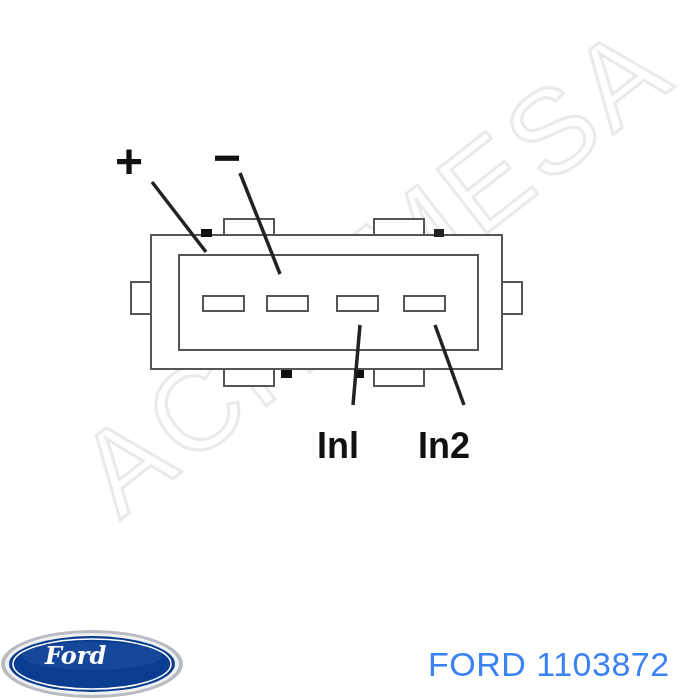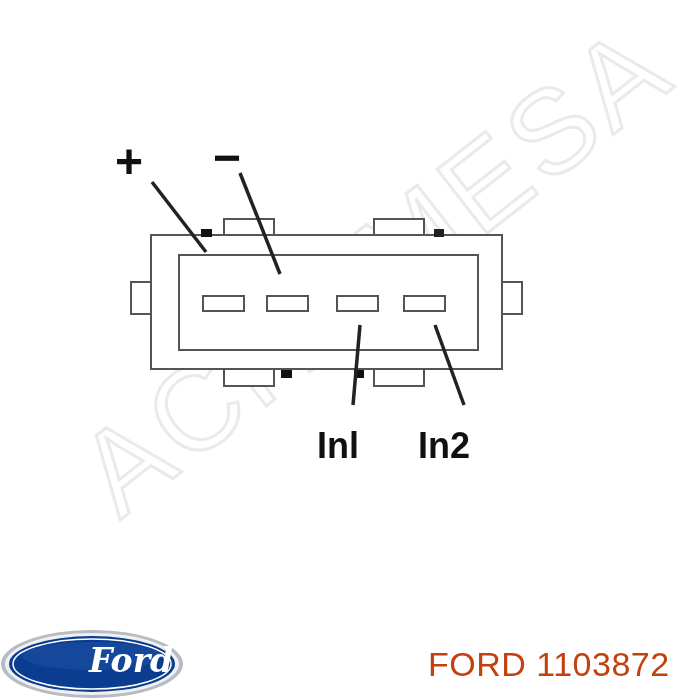--- a/index.html
+++ b/index.html
@@ -1,21 +1,21 @@
 <!DOCTYPE html>
 <html><head>
   <meta charset="utf-8">
   <style>
     html, body { margin: 0; padding: 0; background: #ffffff; }
     body { width: 700px; height: 700px; position: relative; overflow: hidden; font-family: "Liberation Sans", sans-serif; }
     #diagram { position: absolute; left: 0; top: 0; width: 700px; height: 700px; }
     .label { position: absolute; color: #111; font-family: "Liberation Sans", sans-serif; }
     .pin-label { font-size: 36px; font-weight: bold; }
     .polarity { font-size: 48px; font-weight: bold; line-height: 1; }
-    #brand-text { position: absolute; left: 428px; top: 645px; font-size: 34px; color: #c2410c; letter-spacing: 0.5px; }
+    #brand-text { position: absolute; left: 428px; top: 645px; font-size: 34px; color: #3b82f6; letter-spacing: 0.5px; }
   </style>
 </head>
 <body>
 
 <svg id="diagram" viewBox="0 0 700 700" xmlns="http://www.w3.org/2000/svg">
 
   <g opacity="0.55">
     <text x="120" y="520" transform="rotate(-38 120 520)" font-family="Liberation Sans, sans-serif" font-size="118" fill="none" stroke="#d9d9d9" stroke-width="3" letter-spacing="6">ACHAMESA</text>
   </g>
 
@@ -54,15 +54,15 @@
     <ellipse cx="92" cy="664" rx="79" ry="25" fill="none" stroke="#ffffff" stroke-width="1.5"></ellipse>
     <ellipse cx="92" cy="656" rx="70" ry="14" fill="#2a5db0" opacity="0.35"></ellipse>
   </g>
 </svg>
 
 <div class="label polarity" style="left:115px; top:138px;">+</div>
 <div class="label polarity" style="left:213px; top:134px;">−</div>
 <div class="label pin-label" style="left:317px; top:425px;">Inl</div>
 <div class="label pin-label" style="left:418px; top:425px;">In2</div>
 
-<div class="label" style="left:45px; top:641px; font-family:'DejaVu Serif', serif; font-style:italic; font-weight:bold; font-size:33px; color:#ffffff;margin-left:44px;">Ford</div>
+<div class="label" style="left:45px; top:641px; font-family:'DejaVu Serif', serif; font-style:italic; font-weight:bold; font-size:24px; color:#ffffff;">Ford</div>
 
 <div id="brand-text">FORD 1103872</div>
 
 </body></html>

